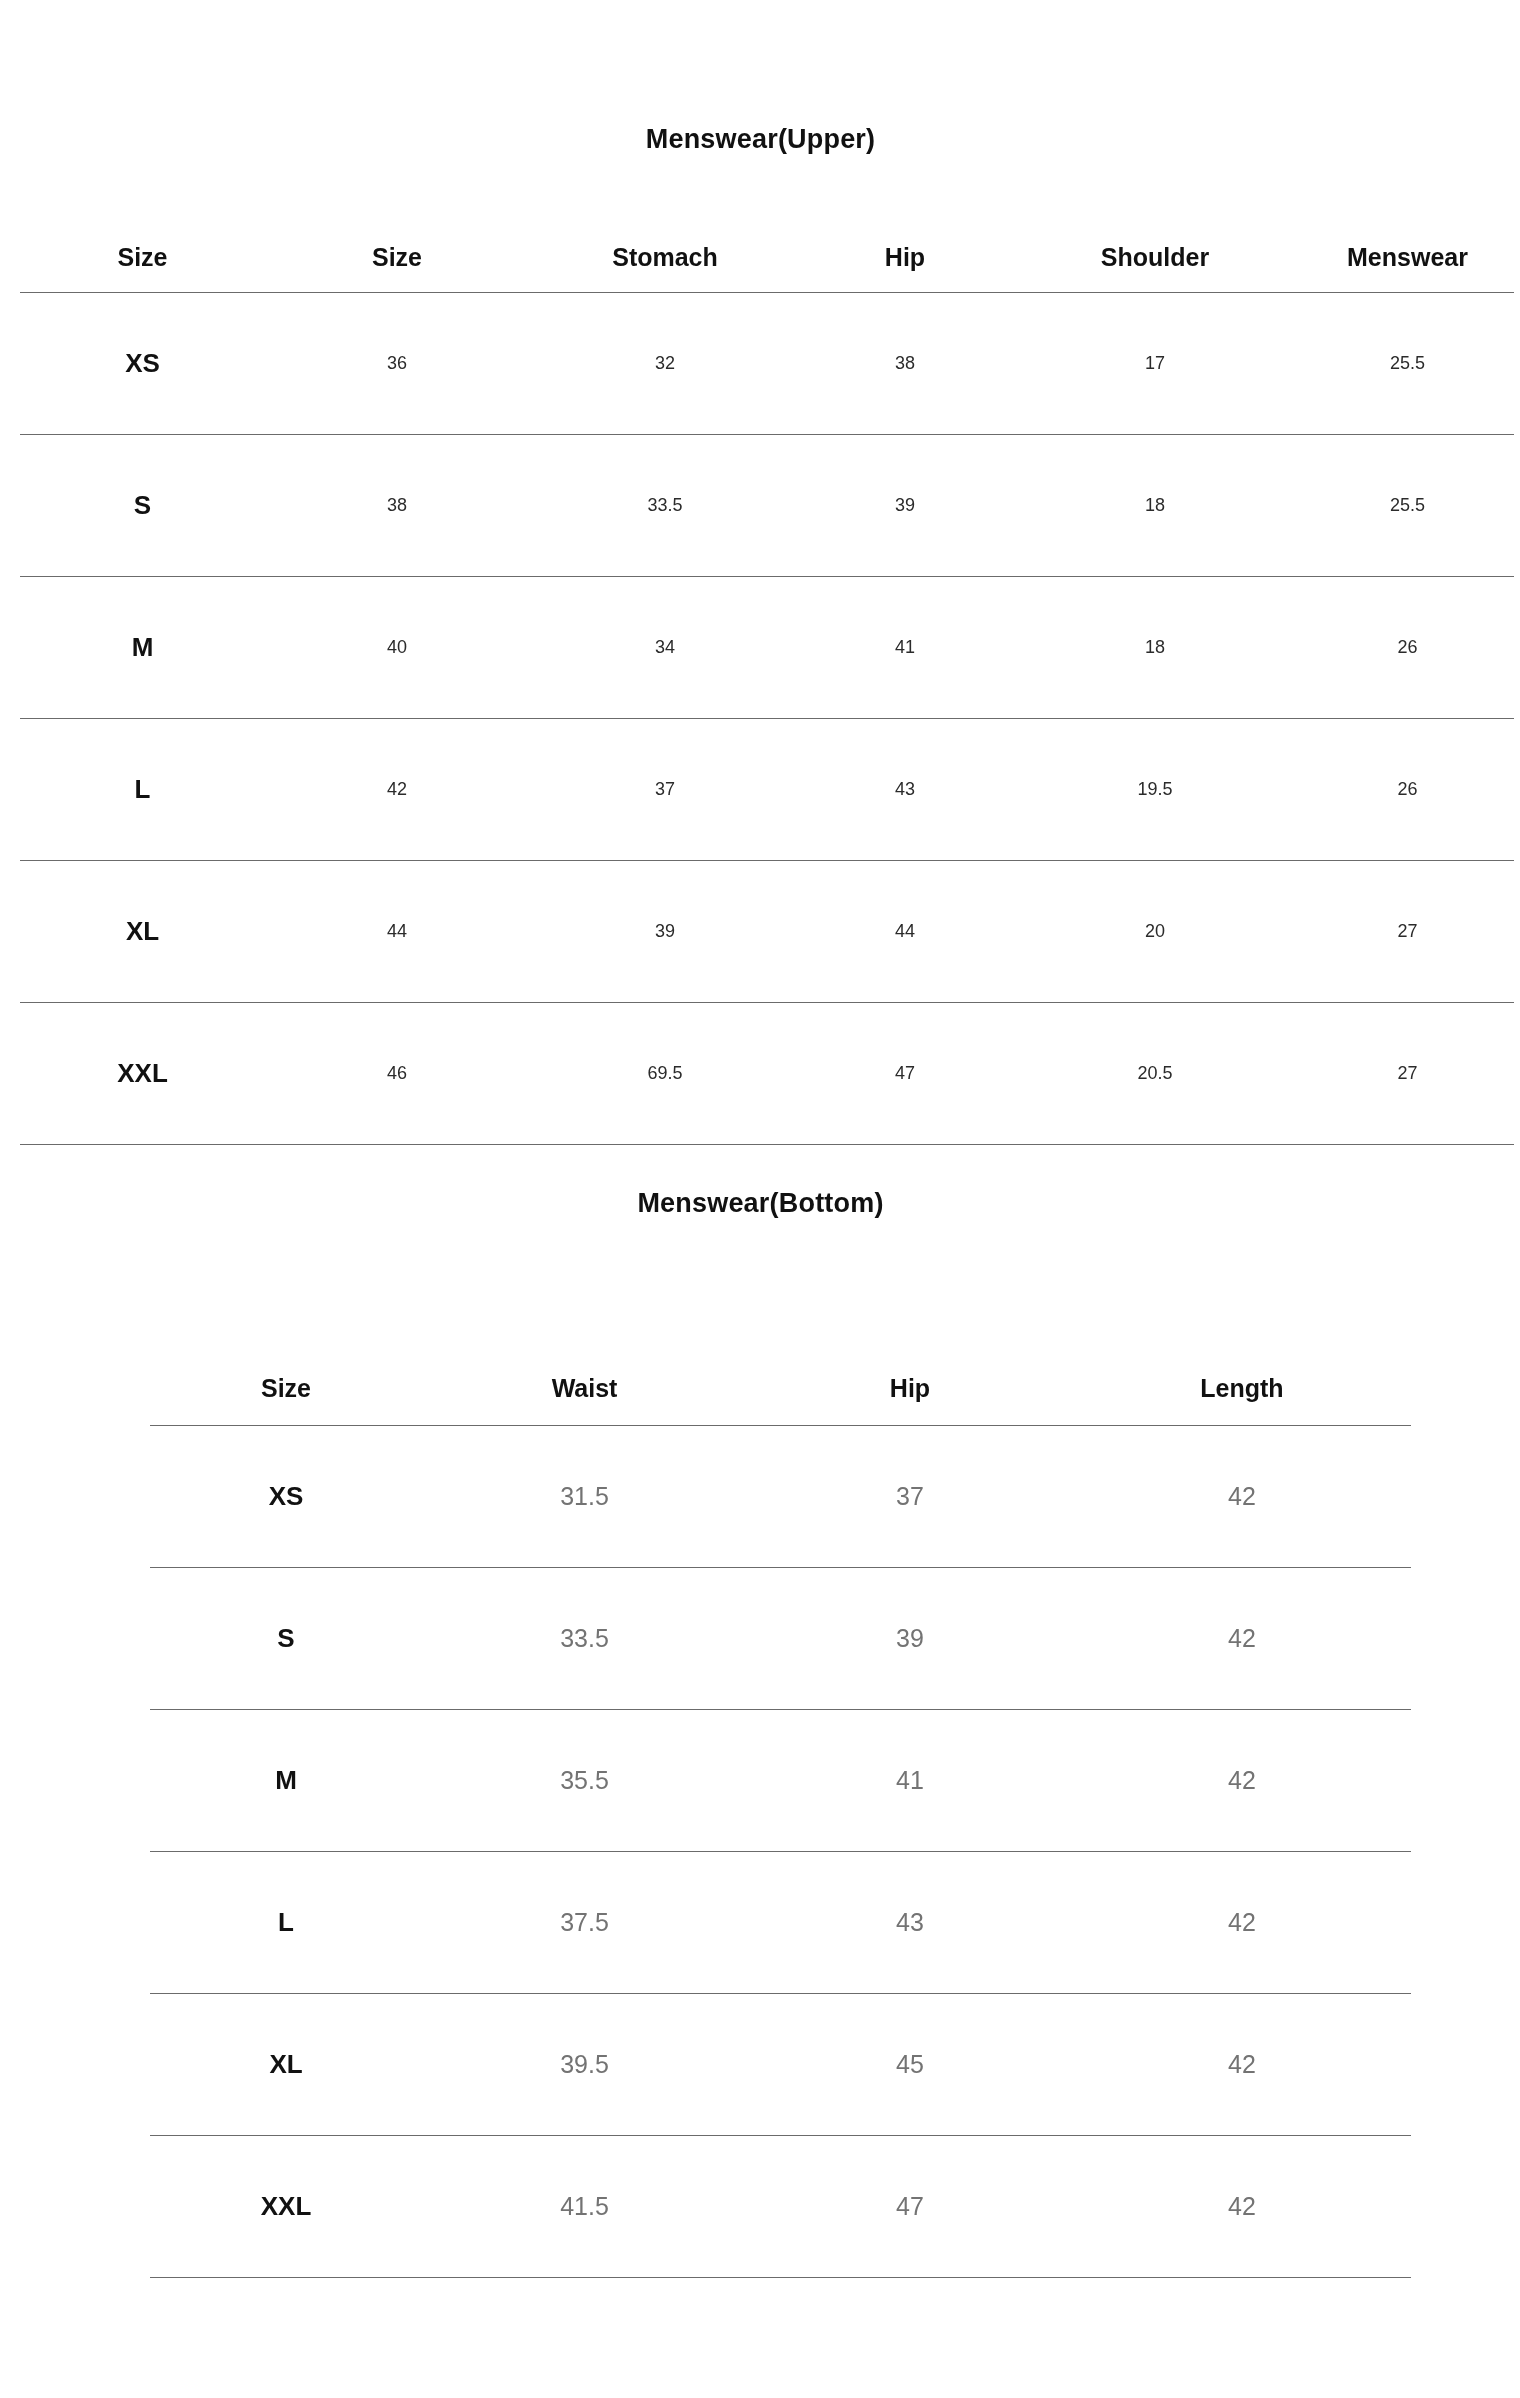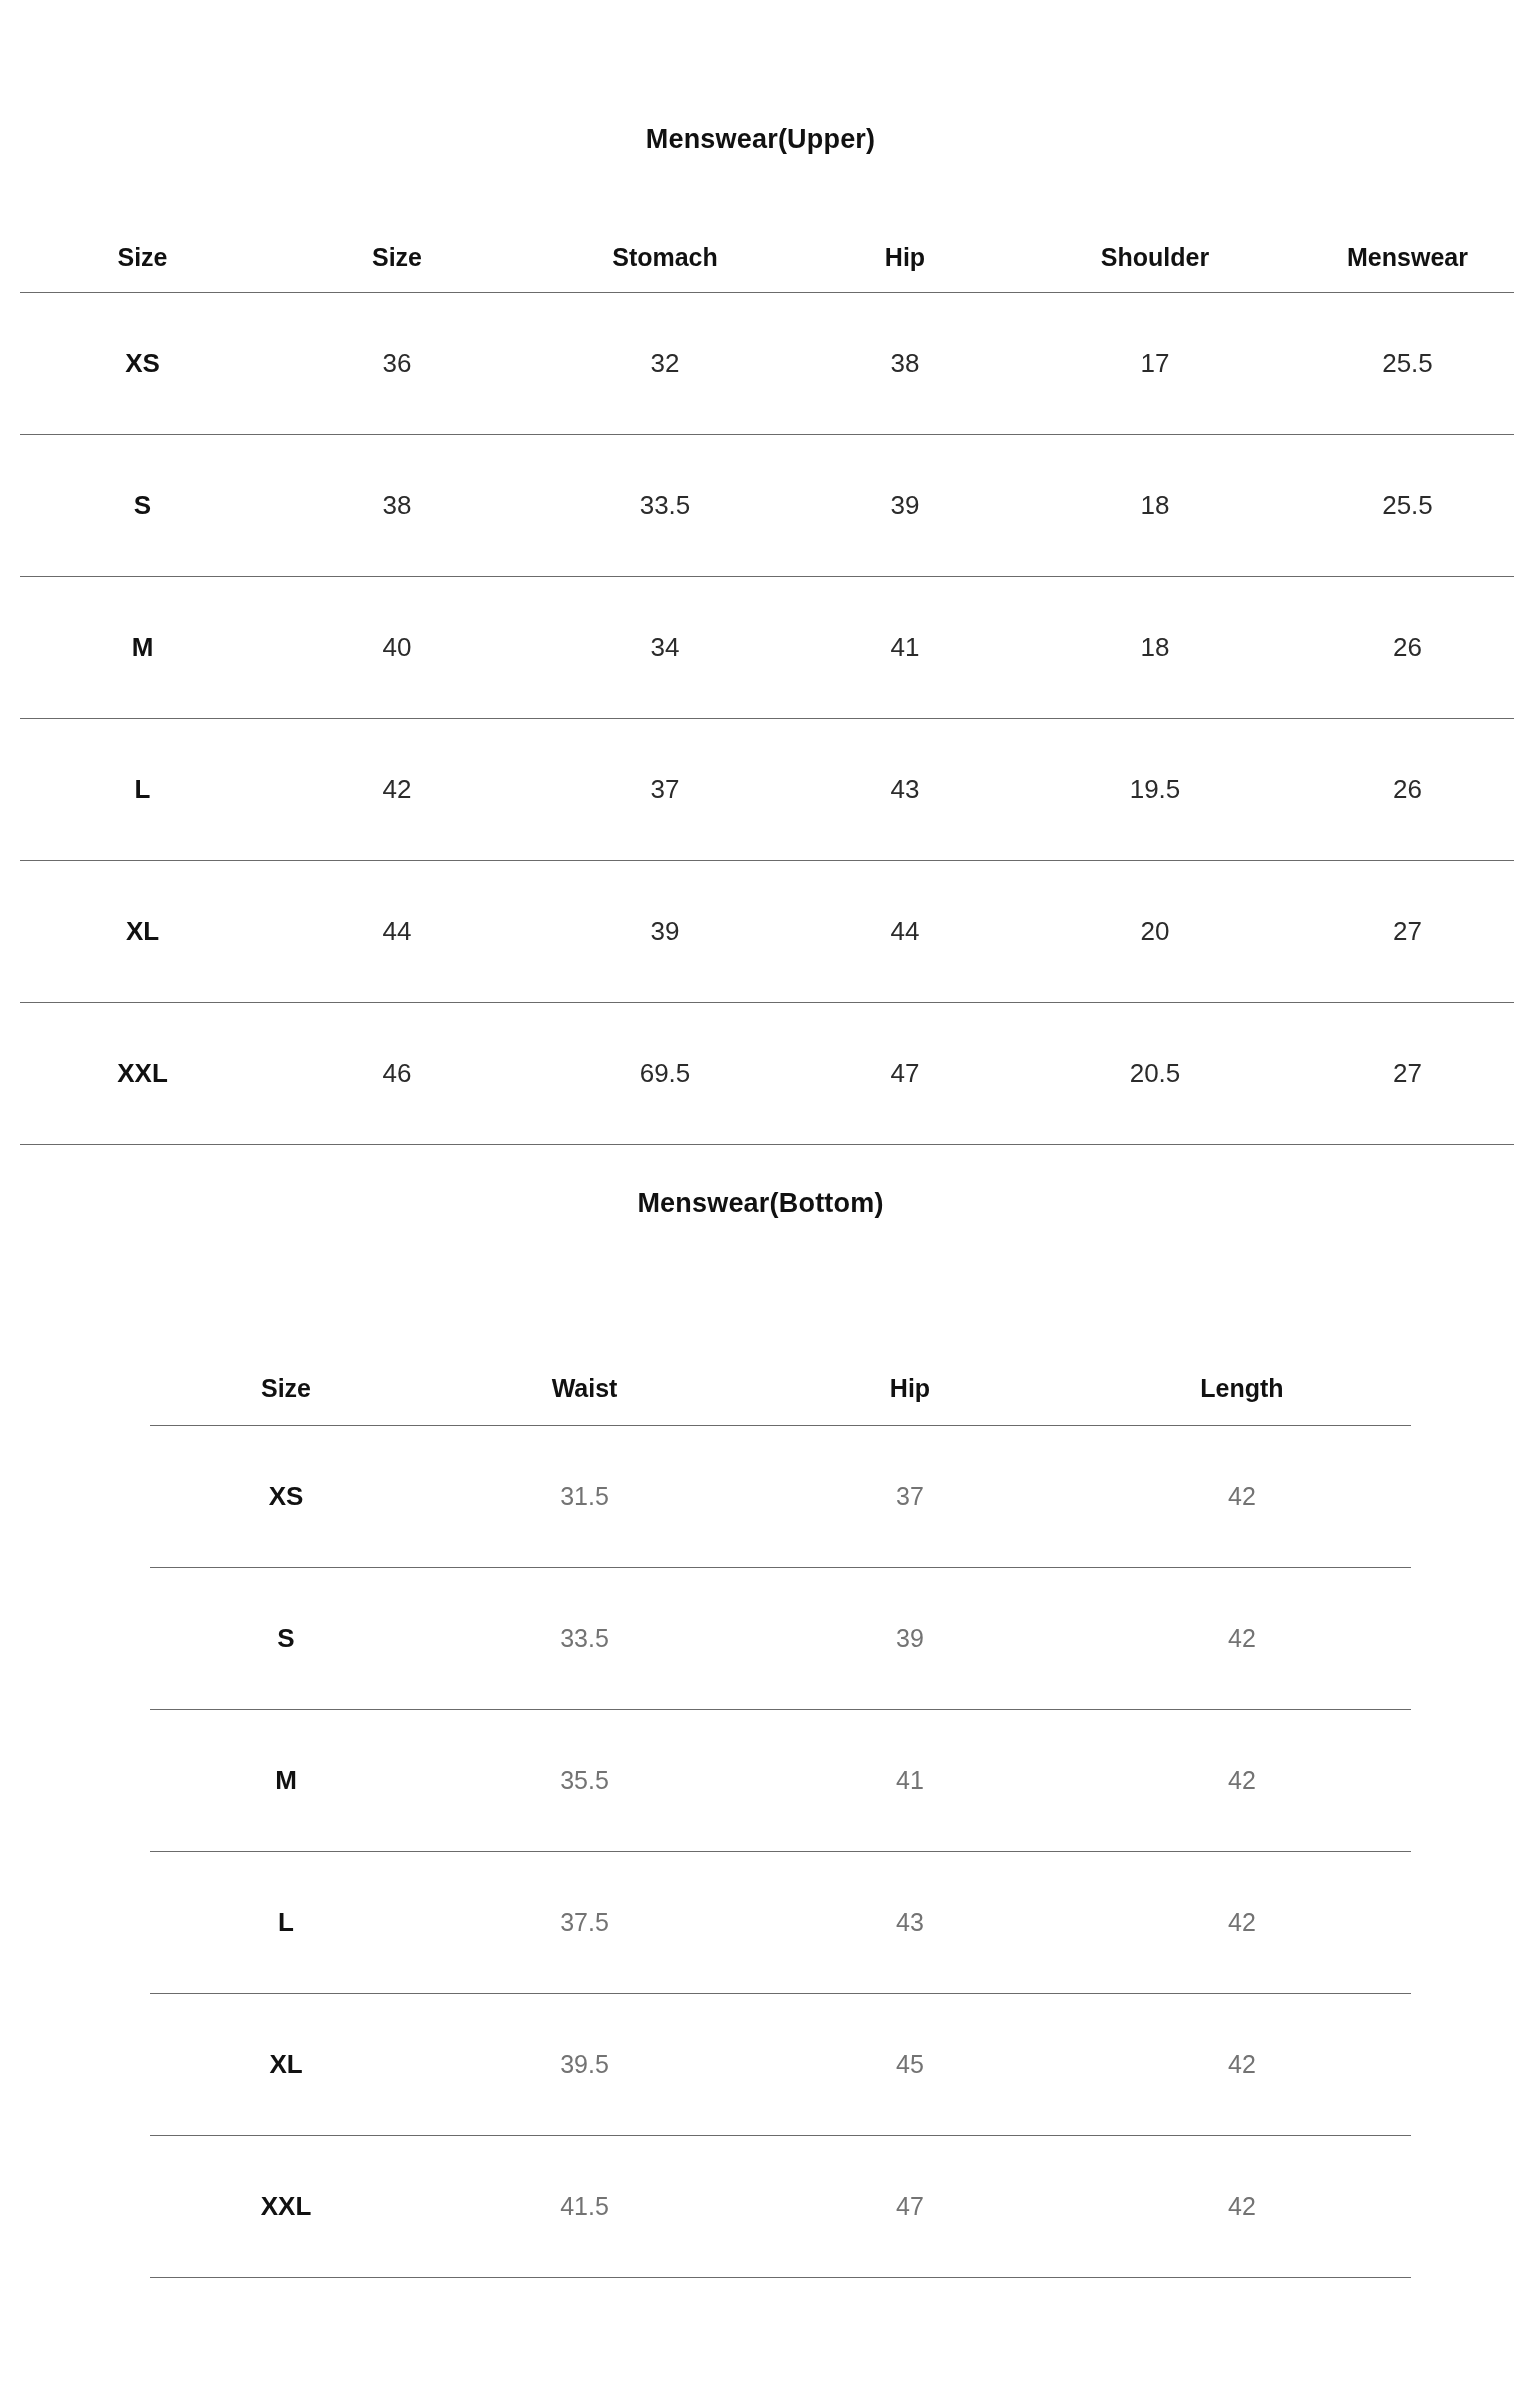--- a/index.html
+++ b/index.html
@@ -67,21 +67,21 @@
     color: #111111;
   }
   #table-upper tbody tr {
     border-top: 1.9px solid #6b6b6b;
   }
   #table-upper tbody tr:last-child {
     border-bottom: 1.9px solid #6b6b6b;
   }
   #table-upper tbody td {
     height: 141px;
-    font-size: 26px;
+    font-size: 18px;
     color: #2b2b2b;
   }
   #table-upper tbody td.size-cell {
     font-weight: bold;
     font-size: 26px;
     color: #111111;
   }
 
   
   #table-upper .c-size     { width: 245px; }

